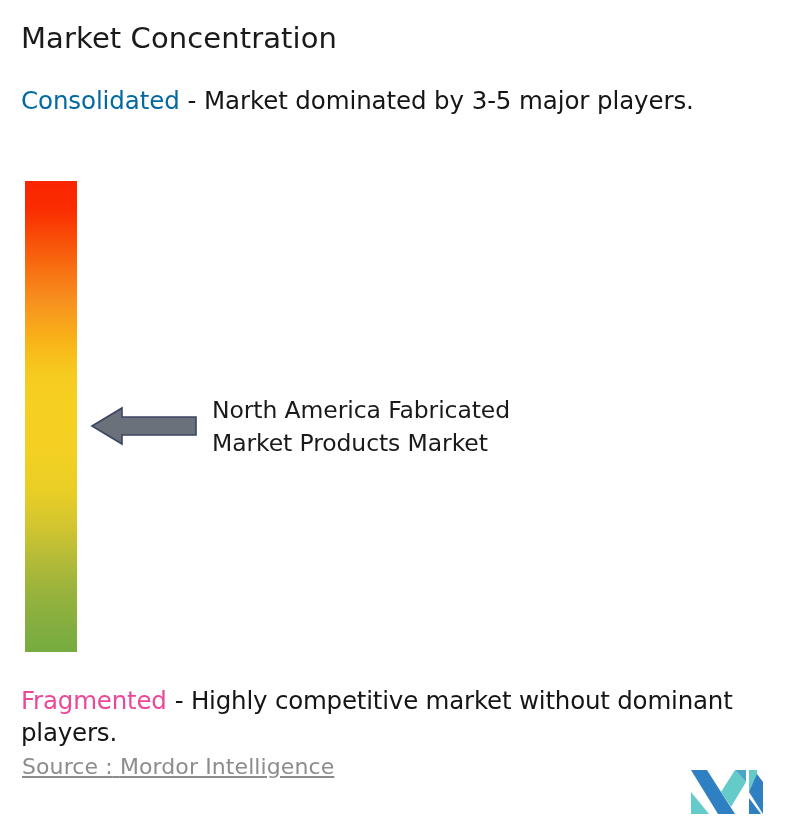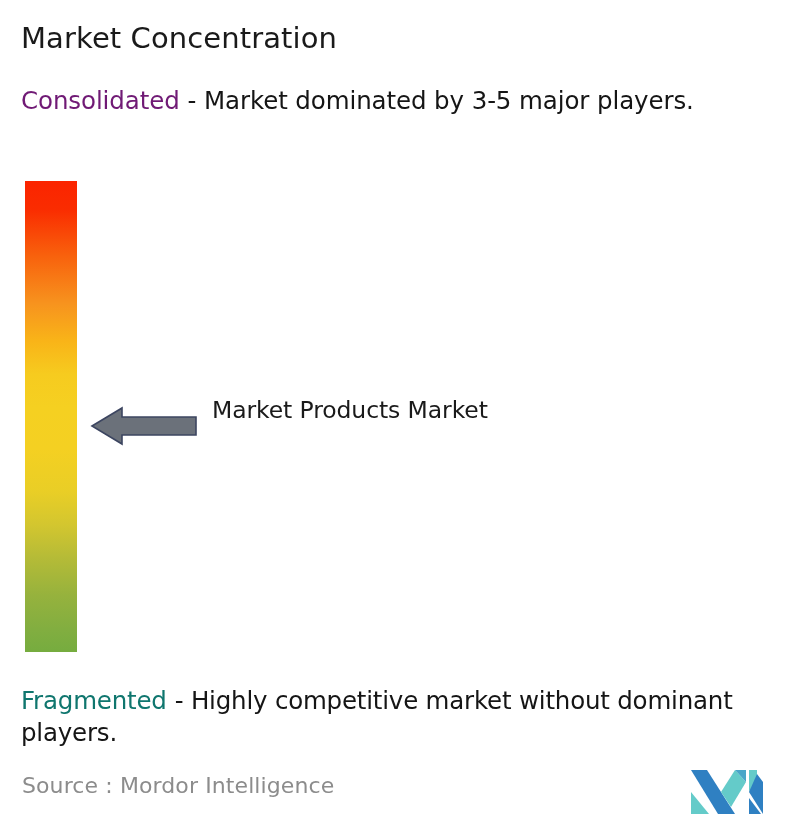--- a/index.html
+++ b/index.html
@@ -44,24 +44,24 @@
     left: 21px;
     top: 85px;
     width: 760px;
     font-size: 24.5px;
     line-height: 32px;
     color: #151515;
     font-weight: 400;
     letter-spacing: -0.1px;
   }
   .kw-consolidated {
-    color: #701a75;
+    color: #0369a1;
   }
   .kw-fragmented {
-    color: #0f766e;
+    color: #ec4899;
     text-align: right;
   }
   .kw-gap {
     display: inline-block;
     width: 8px;
   }
 
   
   .scale-bar {
     position: absolute;
@@ -117,26 +117,27 @@
     line-height: 32px;
     color: #151515;
     font-weight: 400;
     letter-spacing: -0.2px;
   }
 
   
   .source-line {
     position: absolute;
     left: 22px;
-    top: 772px;
+    top: 753px;
     font-size: 22px;
     line-height: 28px;
     color: #8c8c8c;
     letter-spacing: 0.1px;
     white-space: nowrap;
+    text-decoration: underline;
   }
 
   
   .brand-logo {
     position: absolute;
     left: 691px;
     top: 770px;
     width: 72px;
     height: 44px;
   }
@@ -154,20 +155,21 @@
 
   <div class="scale-bar"></div>
 
   <div class="pointer-arrow">
     <svg width="108" height="44" viewBox="0 0 108 44" xmlns="http://www.w3.org/2000/svg">
       <polygon points="2,22 32,4 32,13 106,13 106,31 32,31 32,40" fill="#6b717a" stroke="#3c4560" stroke-width="1.6" stroke-linejoin="miter"></polygon>
     </svg>
   </div>
 
   <div class="pointer-label">
+    <div>North America Fabricated</div>
     <div>Market Products Market</div>
   </div>
 
   <div class="caption-bottom">
     <span class="kw-fragmented">Fragmented</span><span class="kw-gap"></span><span>- Highly competitive market without dominant players.</span>
   </div>
 
   <div class="source-line">
     <span>Source :</span>
     <span>Mordor Intelligence</span>

